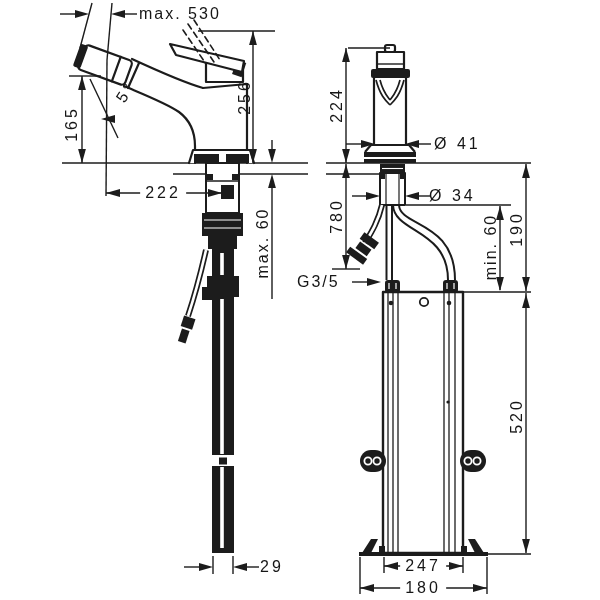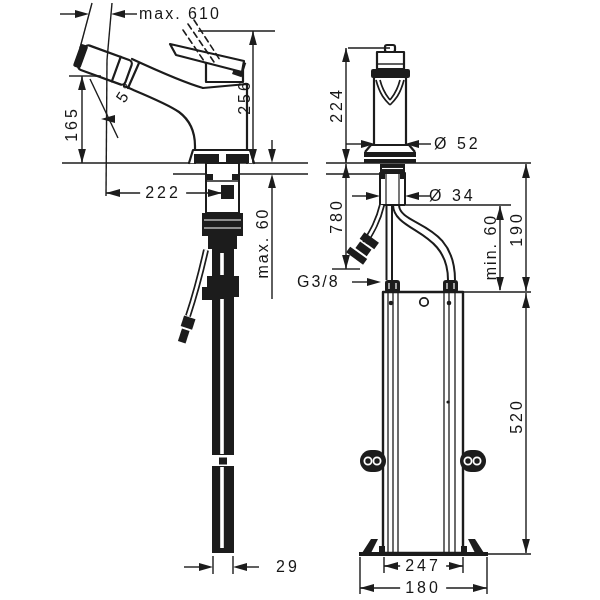--- a/index.html
+++ b/index.html
@@ -233,31 +233,31 @@
         <polygon points="526,291 522.1,277 529.9,277" fill="#1c1c1c" stroke="none"></polygon>
         <polygon points="526,294 522.1,308 529.9,308" fill="#1c1c1c" stroke="none"></polygon>
         <polygon points="526,553 522.1,539 529.9,539" fill="#1c1c1c" stroke="none"></polygon>
         <polygon points="384,566 398,562.1 398,569.9" fill="#1c1c1c" stroke="none"></polygon>
         <polygon points="463,566 449,562.1 449,569.9" fill="#1c1c1c" stroke="none"></polygon>
         <polygon points="360,588 374,584.1 374,591.9" fill="#1c1c1c" stroke="none"></polygon>
         <polygon points="487,588 473,584.1 473,591.9" fill="#1c1c1c" stroke="none"></polygon>
       </g>
 </svg>
 
-<span class="dim anch" style="left:139px;top:14px;letter-spacing:2px">max. 610</span>
+<span class="dim anch" style="left:139px;top:14px;letter-spacing:2px">max. 530</span>
 <span class="dim deg" style="left:126px;top:92px">5°</span>
 <span class="dim rot" style="left:72px;top:124px">165</span>
 <span class="dim rot" style="left:245px;top:97px">256</span>
 <span class="dim bg" style="left:163px;top:193px">222</span>
 <span class="dim rot" style="left:263px;top:243px;letter-spacing:2px">max. 60</span>
-<span class="dim" style="left:288px;top:567px">29</span>
+<span class="dim" style="left:272px;top:567px">29</span>
 <span class="dim rot" style="left:337px;top:105px">224</span>
-<span class="dim anch" style="left:434px;top:144px">Ø 52</span>
+<span class="dim anch" style="left:434px;top:144px">Ø 41</span>
 <span class="dim anch" style="left:429px;top:196px">Ø 34</span>
 <span class="dim rot" style="left:337px;top:216px">780</span>
 <span class="dim rot" style="left:491px;top:247px;letter-spacing:2px">min. 60</span>
 <span class="dim rot" style="left:517px;top:229px">190</span>
-<span class="dim anch" style="left:297px;top:282px;letter-spacing:2px">G3/8</span>
+<span class="dim anch" style="left:297px;top:282px;letter-spacing:2px">G3/5</span>
 <span class="dim rot" style="left:517px;top:416px">520</span>
 <span class="dim bg" style="left:423px;top:566px">247</span>
 <span class="dim bg" style="left:423px;top:588px">180</span>
 
 </div>
 
 </body></html>

